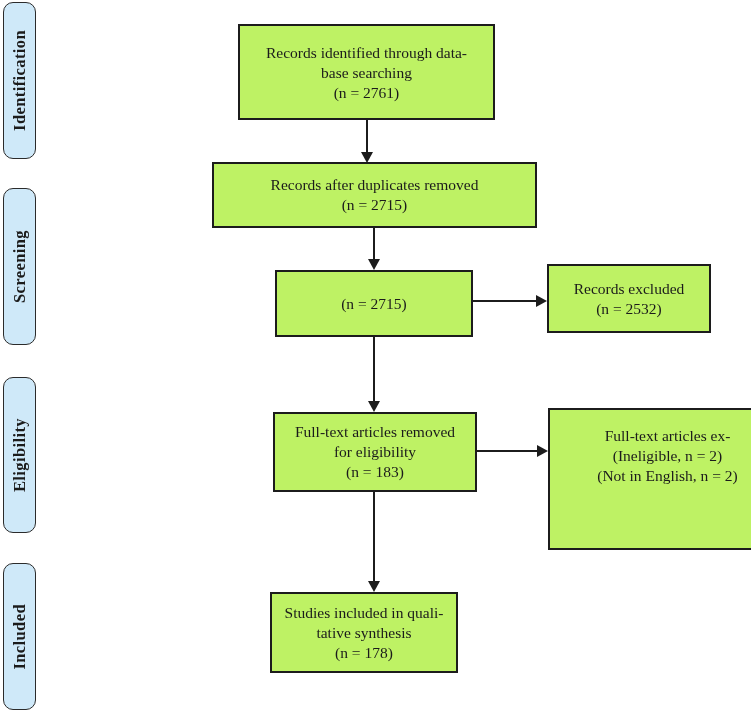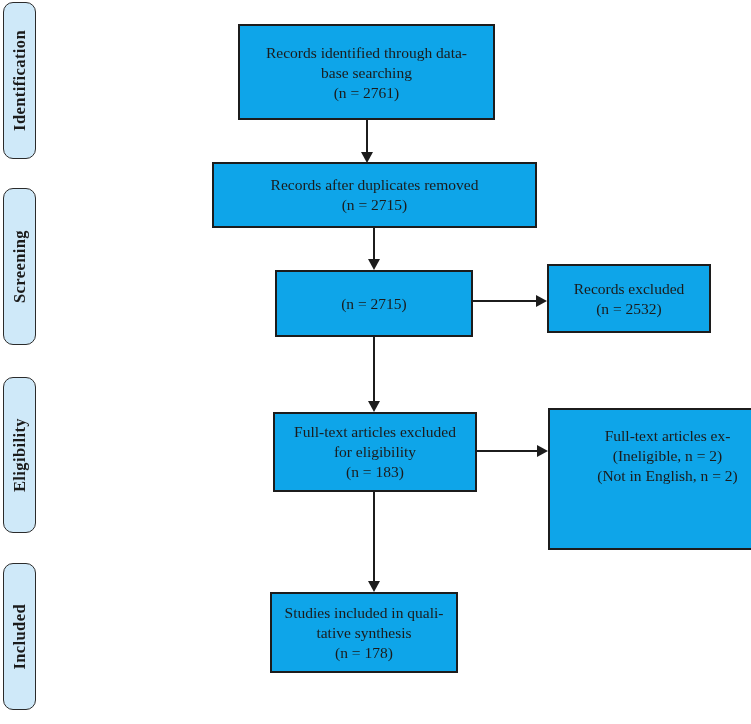--- a/index.html
+++ b/index.html
@@ -40,21 +40,21 @@
   }
   #stage-identification{top:2px;height:157px;}
   #stage-screening{top:188px;height:157px;}
   #stage-eligibility{top:377px;height:156px;}
   #stage-included{top:563px;height:147px;}
 
   
   .fbox{
     position:absolute;
     box-sizing:border-box;
-    background:#0ea5e9;
+    background:#bef264;
     border:2px solid var(--box-border);
     display:flex;flex-direction:column;
     align-items:center;justify-content:center;
     text-align:center;
     font-size:15.5px;
     line-height:20px;
     color:var(--text);
   }
   .fbox div{white-space:nowrap;}
   #box-identified{left:238px;top:24px;width:257px;height:96px;justify-content:flex-start;padding-top:17px;}
@@ -123,21 +123,21 @@
   <div class="fbox" id="box-screened">
     <div>(n = 2715)</div>
   </div>
 
   <div class="fbox" id="box-excluded">
     <div>Records excluded</div>
     <div>(n = 2532)</div>
   </div>
 
   <div class="fbox" id="box-fulltext">
-    <div>Full-text articles excluded</div>
+    <div>Full-text articles removed</div>
     <div>for eligibility</div>
     <div>(n = 183)</div>
   </div>
 
   <div class="fbox" id="box-reasons">
     <div>Full-text articles ex-</div>
     <div>(Ineligible, n = 2)</div>
     <div>(Not in English, n = 2)</div>
   </div>
 

